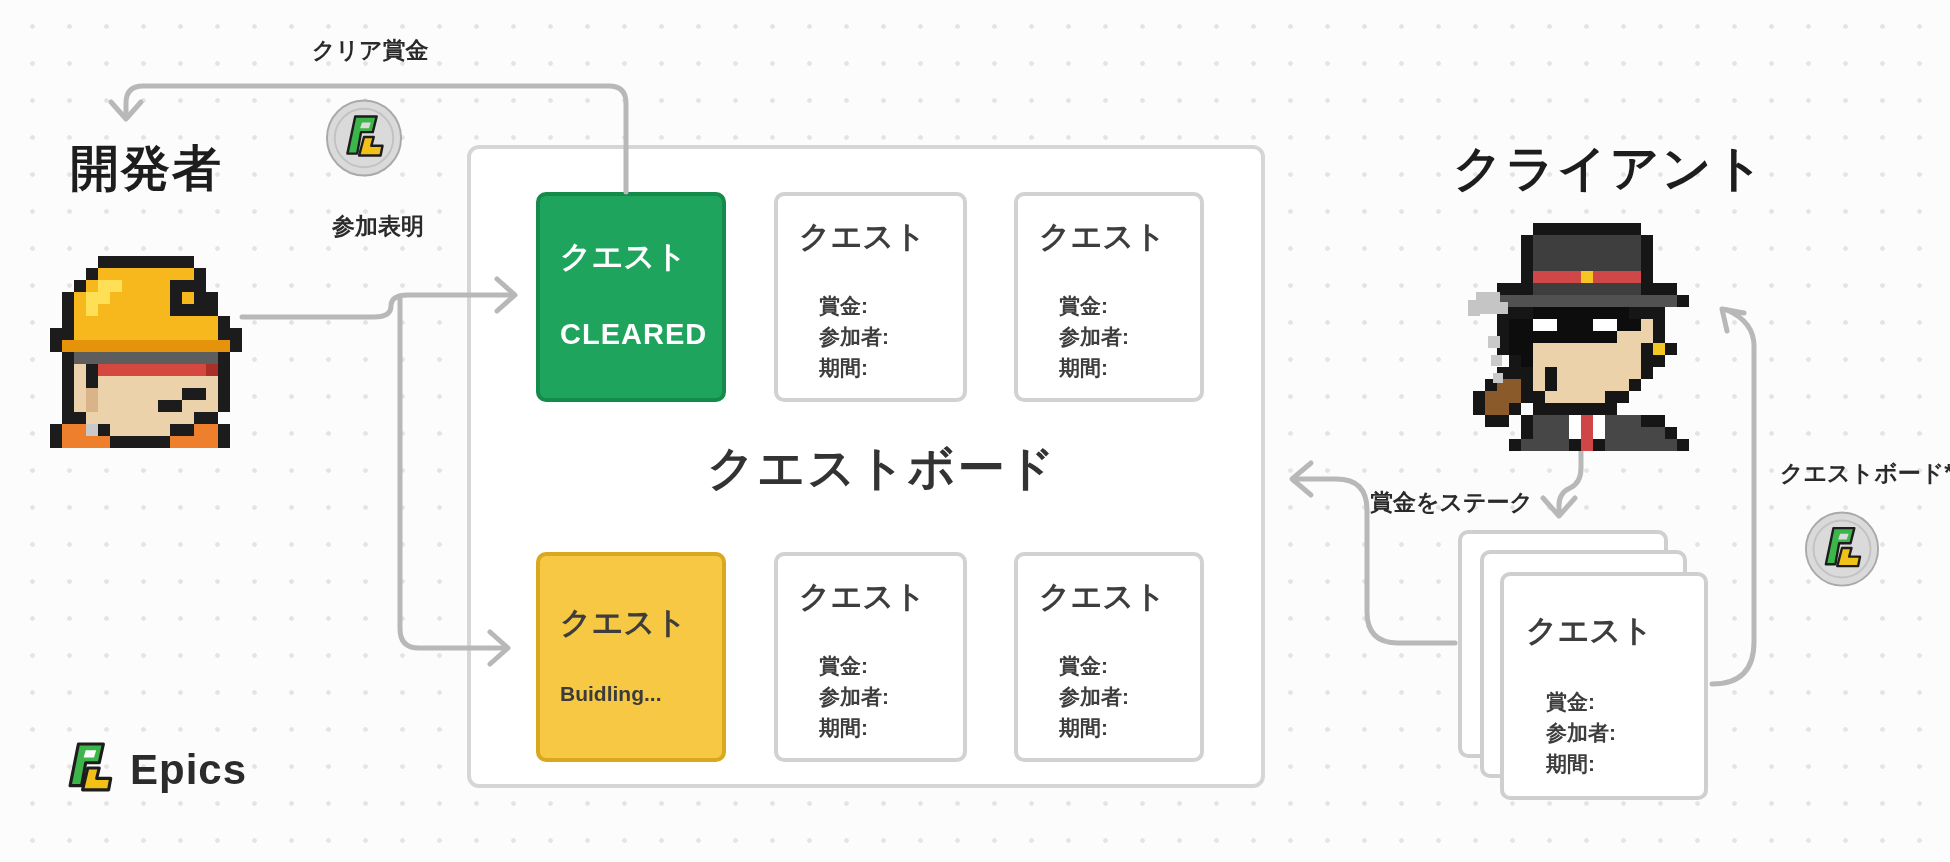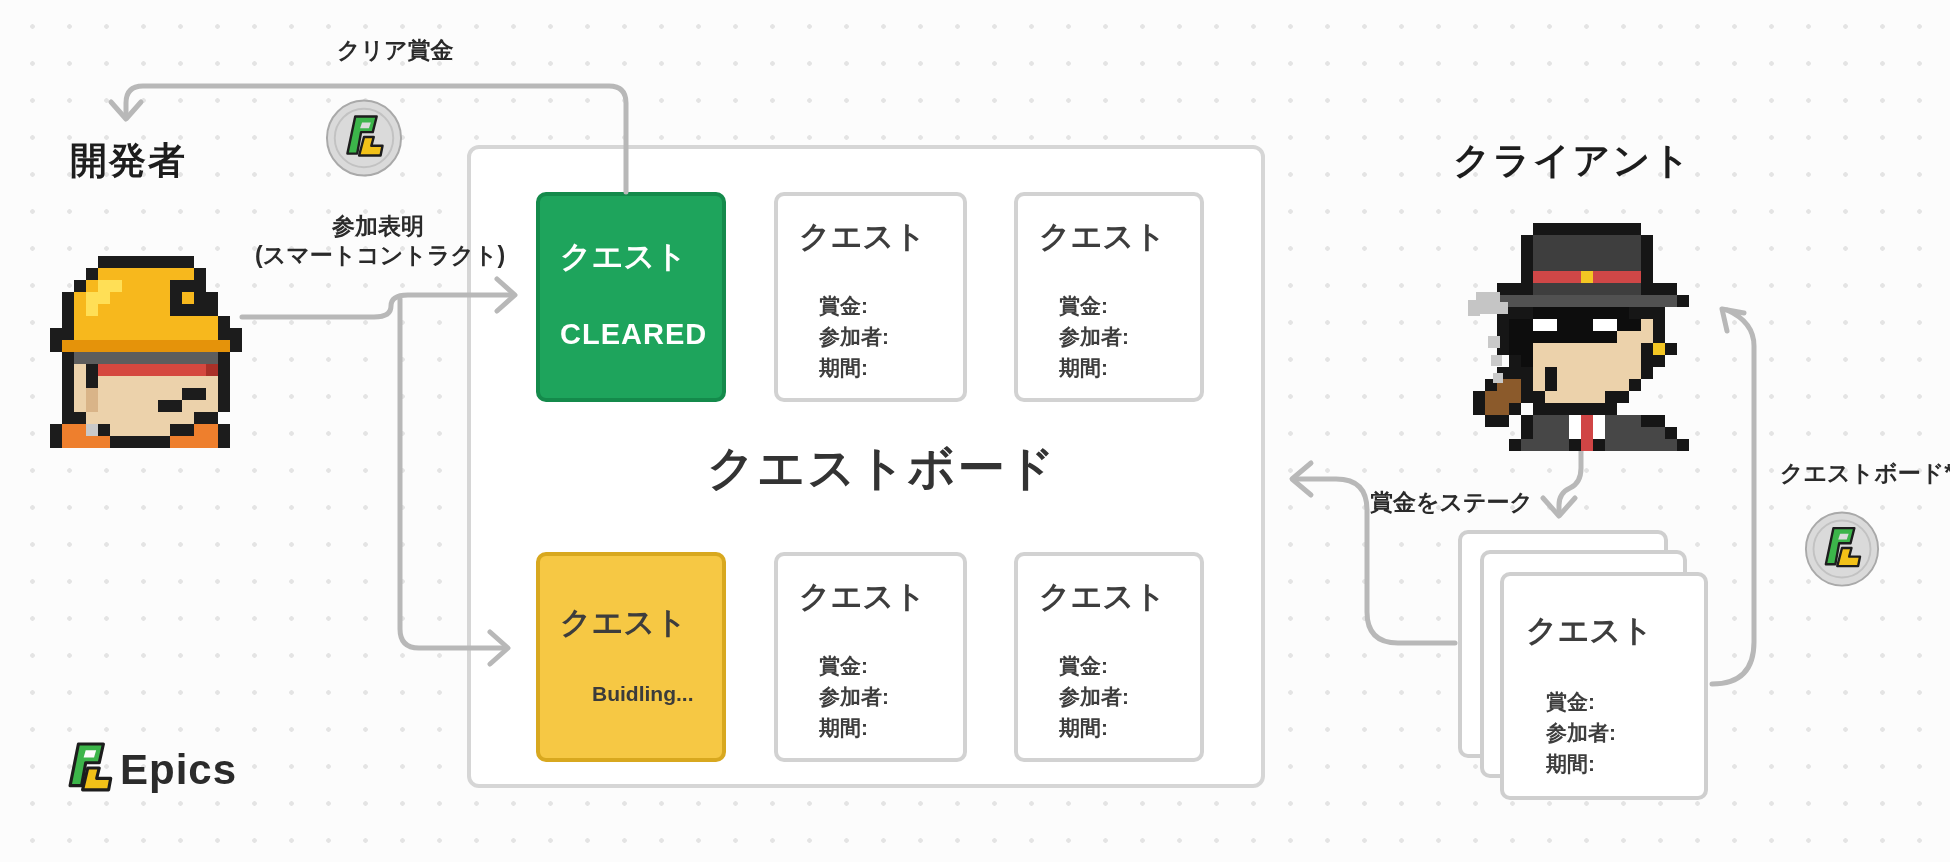--- a/index.html
+++ b/index.html
@@ -5,39 +5,39 @@
   html,body{margin:0;padding:0;background:#fff;}
   .stage{
     position:relative;width:1950px;height:862px;overflow:hidden;
     background-color:#fcfcfc;
     background-image:radial-gradient(#e4e4e4 2px, transparent 2.6px);
     background-size:37px 37px;background-position:14px 8px;
     font-family:"Liberation Sans","DejaVu Sans",sans-serif;
   }
   .abs{position:absolute;}
   
-  .actor-title{position:absolute;font-weight:800;color:#1d1d1d;font-size:37px;letter-spacing:2px;white-space:nowrap;}
+  .actor-title{position:absolute;font-weight:800;color:#1d1d1d;font-size:49px;letter-spacing:2px;white-space:nowrap;}
   
   .flabel{position:absolute;font-weight:700;color:#2a2a2a;font-size:23px;white-space:nowrap;}
   .flabel.centered{text-align:center;}
   
   .board{position:absolute;left:467px;top:145px;width:798px;height:643px;background:#fff;
     border:4px solid var(--border-gray,#d6d6d6);border-radius:12px;box-sizing:border-box;}
   .board-title{position:absolute;left:16px;top:288px;width:100%;text-align:center;
     font-size:47px;font-weight:800;color:#333;letter-spacing:2px;}
   .qcard{position:absolute;border-radius:10px;box-sizing:border-box;}
   .qcard.plain{background:#fff;border:4px solid #d2d2d2;}
   .qcard.green{background:var(--cleared-green,#1ea45c);border:4px solid #148a4b;}
   .qcard.yellow{background:var(--building-yellow,#f6c844);border:4px solid #d8a81f;}
   .q-title{position:absolute;left:21px;top:20px;font-size:31px;font-weight:700;color:#3d3d3d;white-space:nowrap;}
   .q-fields{position:absolute;left:21px;top:94px;font-size:21px;font-weight:700;color:#3d3d3d;line-height:31px;margin-left:20px;}
   .green .q-title{color:#fff;top:40px;left:20px;}
   .green .q-status{position:absolute;left:20px;top:122px;font-size:29px;font-weight:700;color:#fff;letter-spacing:1px;}
   .yellow .q-title{top:46px;left:20px;}
-  .yellow .q-status{position:absolute;left:20px;top:126px;font-size:21px;font-weight:700;color:#3b3b3b;margin-left:32px;}
+  .yellow .q-status{position:absolute;left:20px;top:126px;font-size:21px;font-weight:700;color:#3b3b3b;}
   
   .stackcard{position:absolute;background:#fff;border:4px solid #cfcfcf;border-radius:10px;box-sizing:border-box;}
   .stackcard .q-title{top:34px;left:22px;}
   .stackcard .q-fields{top:110px;left:22px;}
   
   svg.arrows{position:absolute;left:0;top:0;}
   .arrowline{fill:none;stroke:var(--arrow-gray,#b8b8b8);stroke-width:5;stroke-linecap:round;stroke-linejoin:round;}
   
   svg.pixel{position:absolute;shape-rendering:crispEdges;}
   
@@ -355,23 +355,22 @@
       <rect x="84" y="180" width="12" height="12" fill="#1c1c1c"></rect>
       <rect x="96" y="180" width="12" height="12" fill="#1c1c1c"></rect>
       <rect x="108" y="180" width="12" height="12" fill="#1c1c1c"></rect>
       <rect x="120" y="180" width="12" height="12" fill="#ee7f2d"></rect>
       <rect x="132" y="180" width="12" height="12" fill="#ee7f2d"></rect>
       <rect x="144" y="180" width="12" height="12" fill="#ee7f2d"></rect>
       <rect x="156" y="180" width="12" height="12" fill="#ee7f2d"></rect>
       <rect x="168" y="180" width="12" height="12" fill="#1c1c1c"></rect>
     </svg>
 
-  <div class="flabel" style="left:312px;top:35px;margin-left:25px;">クリア賞金</div>
+  <div class="flabel" style="left:312px;top:35px;">クリア賞金</div>
   <div class="flabel centered" style="left:288px;top:211px;width:180px;">参加表明</div>
-  <div class="flabel centered" style="left:255px;top:240px;width:250px;">(スマートコントラクト)</div>
 
   <div class="coin" style="left:325px;top:99px;">
     <svg width="78" height="78" viewBox="0 0 80 80">
       <ellipse cx="40" cy="40" rx="38" ry="38.5" fill="#dadada" stroke="#a9a9a9" stroke-width="2"></ellipse>
       <circle cx="40" cy="40" r="30" fill="none" stroke="#c2c2c2" stroke-width="2"></circle>
       <g transform="translate(23,18)">
         <polygon points="8,0 30,0 26,16 14,16 10,38 0,38" fill="#3cb54a" stroke="#1d1d1d" stroke-width="2.5" stroke-linejoin="round"></polygon>
         <polygon points="15,6 24,6 22,12 13,12" fill="#dadada"></polygon>
         <polygon points="17,21 27,21 24.5,30 36,30 34,40 12,40" fill="#f2c118" stroke="#1d1d1d" stroke-width="2.5" stroke-linejoin="round"></polygon>
       </g>
@@ -653,15 +652,15 @@
     </svg>
   </div>
 
   <div class="abs" style="left:68px;top:742px;width:52px;height:56px;">
     <svg width="50" height="54" viewBox="0 0 48 50">
       <polygon points="10,1 34,1 30,19 17,19 13,41 2,41" fill="#3cb54a" stroke="#1d1d1d" stroke-width="3" stroke-linejoin="round"></polygon>
       <polygon points="17,7 27,7 25,14 15,14" fill="#fcfcfc"></polygon>
       <polygon points="19,24 30,24 27.5,34 41,34 39,45 14,45" fill="#f2c118" stroke="#1d1d1d" stroke-width="3" stroke-linejoin="round"></polygon>
     </svg>
   </div>
-  <div class="logo-text" style="left:120px;top:746px;">Epics</div>
+  <div class="logo-text" style="left:130px;top:746px;">Epics</div>
 
 </div>
 
 </body></html>

